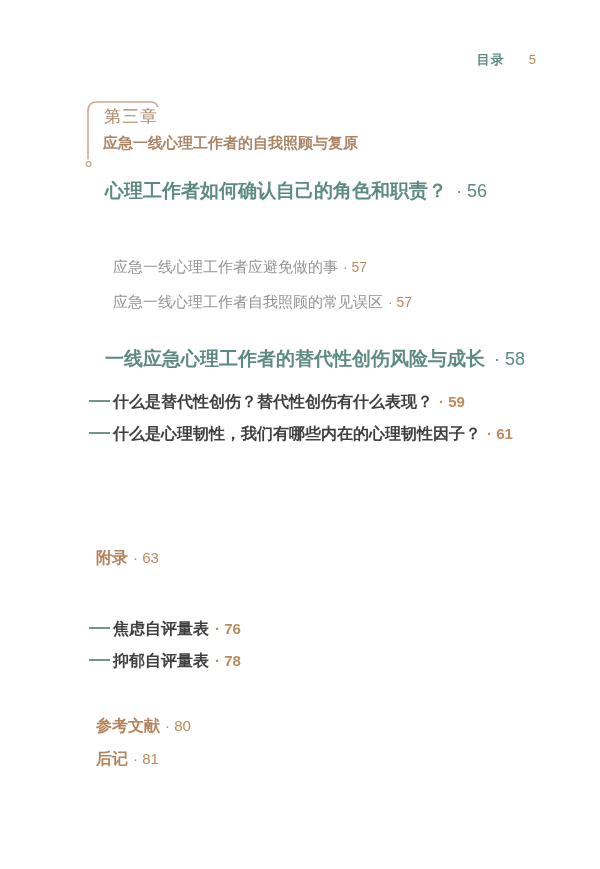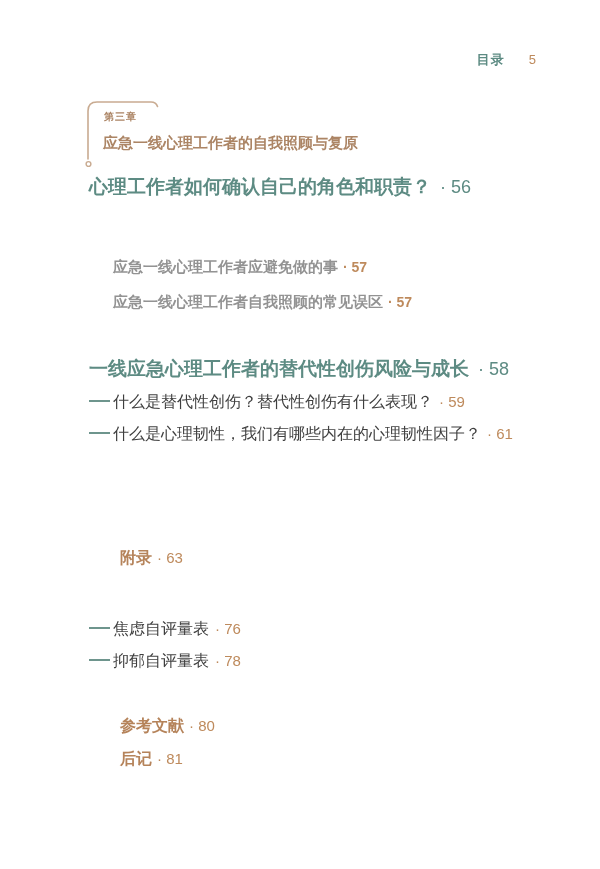--- a/index.html
+++ b/index.html
@@ -18,47 +18,47 @@
     display: flex; align-items: baseline;
     font-size: 13px; letter-spacing: 1px;
   }
   .running-header .toc-label { color: #5D8B83; font-weight: 700; }
   .running-header .pagenum   { color: #BE8A5C; margin-left: 24px; font-weight: 400; }
 
   
   .chapter-deco { position: absolute; left: 85px; top: 100px; }
   .chapter-label {
     position: absolute; left: 104px; top: 108px;
-    color: #AC8565; font-size: 10px; font-weight: 700;
+    color: #AC8565; font-size: 17px; font-weight: 400;
     letter-spacing: 1px; line-height: 18px; white-space: nowrap; text-align: center;
   }
   .chapter-title {
     position: absolute; left: 103px; top: 129px;
     color: #AC8565; font-size: 15px; font-weight: 700;
     line-height: 28px; white-space: nowrap;
   }
 
   
   .row { position: absolute; left: 89px; white-space: nowrap; }
   .row .pg { margin-left: 9px; }
 
-  .heading { font-size: 19px; font-weight: 700; color: #5D8B83; line-height: 20px; }
+  .heading { font-size: 19px; font-weight: 700; color: #5D8B83; line-height: 28px; margin-left: 16px; }
   .heading .pg { color: #5D8B83; font-weight: 400; font-size: 18px; }
 
-  .sub { left: 113px; font-size: 15px; font-weight: 700; color: #939393; line-height: 20px; }
+  .sub { left: 113px; font-size: 15px; font-weight: 400; color: #939393; line-height: 20px; }
   .sub .pg { color: #BE8A5C; font-size: 14px; margin-left: 5px; }
 
-  .dashrow { font-size: 16px; font-weight: 400; color: #3F3F3F; line-height: 21px; }
+  .dashrow { font-size: 16px; font-weight: 700; color: #3F3F3F; line-height: 21px; }
   .dashrow .pg { color: #BE8A5C; font-size: 15px; margin-left: 6px; }
   .dash {
     display: inline-block; width: 21px; height: 2px;
     background: #6E958D; vertical-align: 5px; margin-right: 3px;
   }
 
-  .appendix { left: 120px; font-size: 16px; font-weight: 700; color: #B5835A; line-height: 21px; }
+  .appendix { left: 96px; font-size: 16px; font-weight: 700; color: #B5835A; line-height: 21px; }
   .appendix .pg { color: #BE8A5C; font-weight: 400; font-size: 15px; margin-left: 5px; }
 </style>
 </head>
 <body>
 
 <div class="page">
 
   <div class="running-header">
     <span class="toc-label">目录</span>
     <span class="pagenum">5</span>
@@ -78,21 +78,21 @@
 
 
   <div class="row sub" style="top:257px">
     <span>应急一线心理工作者应避免做的事</span><span class="pg">· 57</span>
   </div>
 
   <div class="row sub" style="top:292px">
     <span>应急一线心理工作者自我照顾的常见误区</span><span class="pg">· 57</span>
   </div>
 
-  <div class="row heading" style="top:359px">
+  <div class="row heading" style="top:345px">
     <span>一线应急心理工作者的替代性创伤风险与成长</span><span class="pg">· 58</span>
   </div>
 
   <div class="row dashrow" style="top:391px">
     <span class="dash"></span><span>什么是替代性创伤？替代性创伤有什么表现？</span><span class="pg">· 59</span>
   </div>
 
   <div class="row dashrow" style="top:423px">
     <span class="dash"></span><span>什么是心理韧性，我们有哪些内在的心理韧性因子？</span><span class="pg">· 61</span>
   </div>

